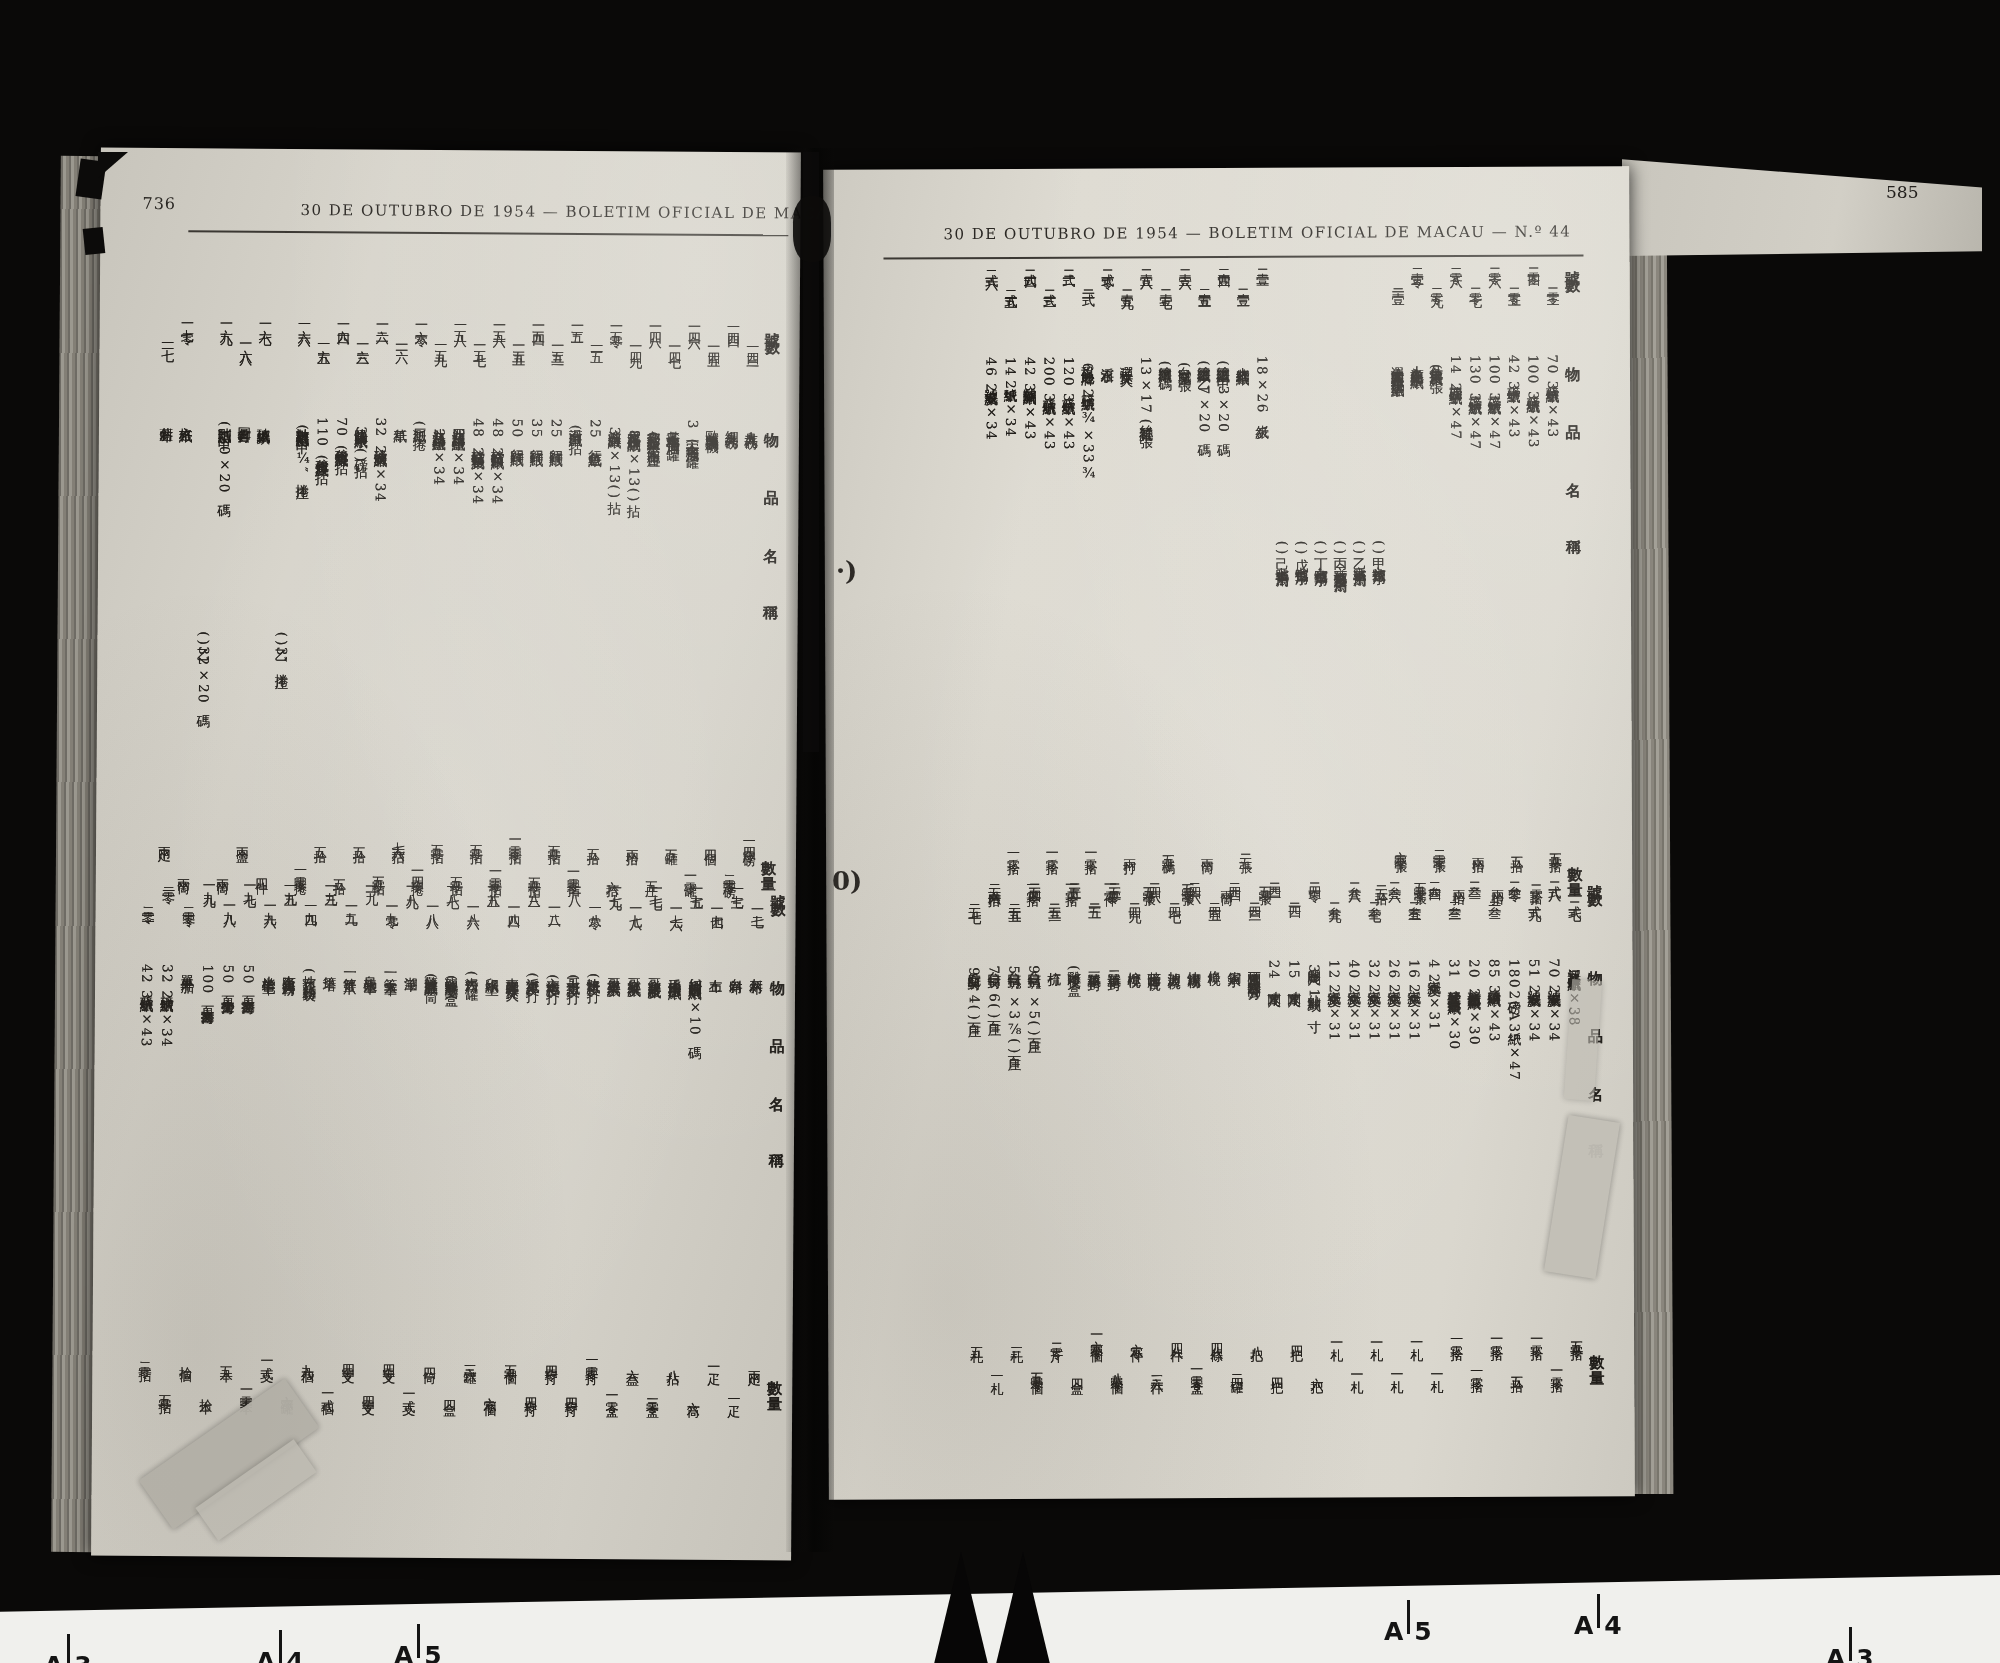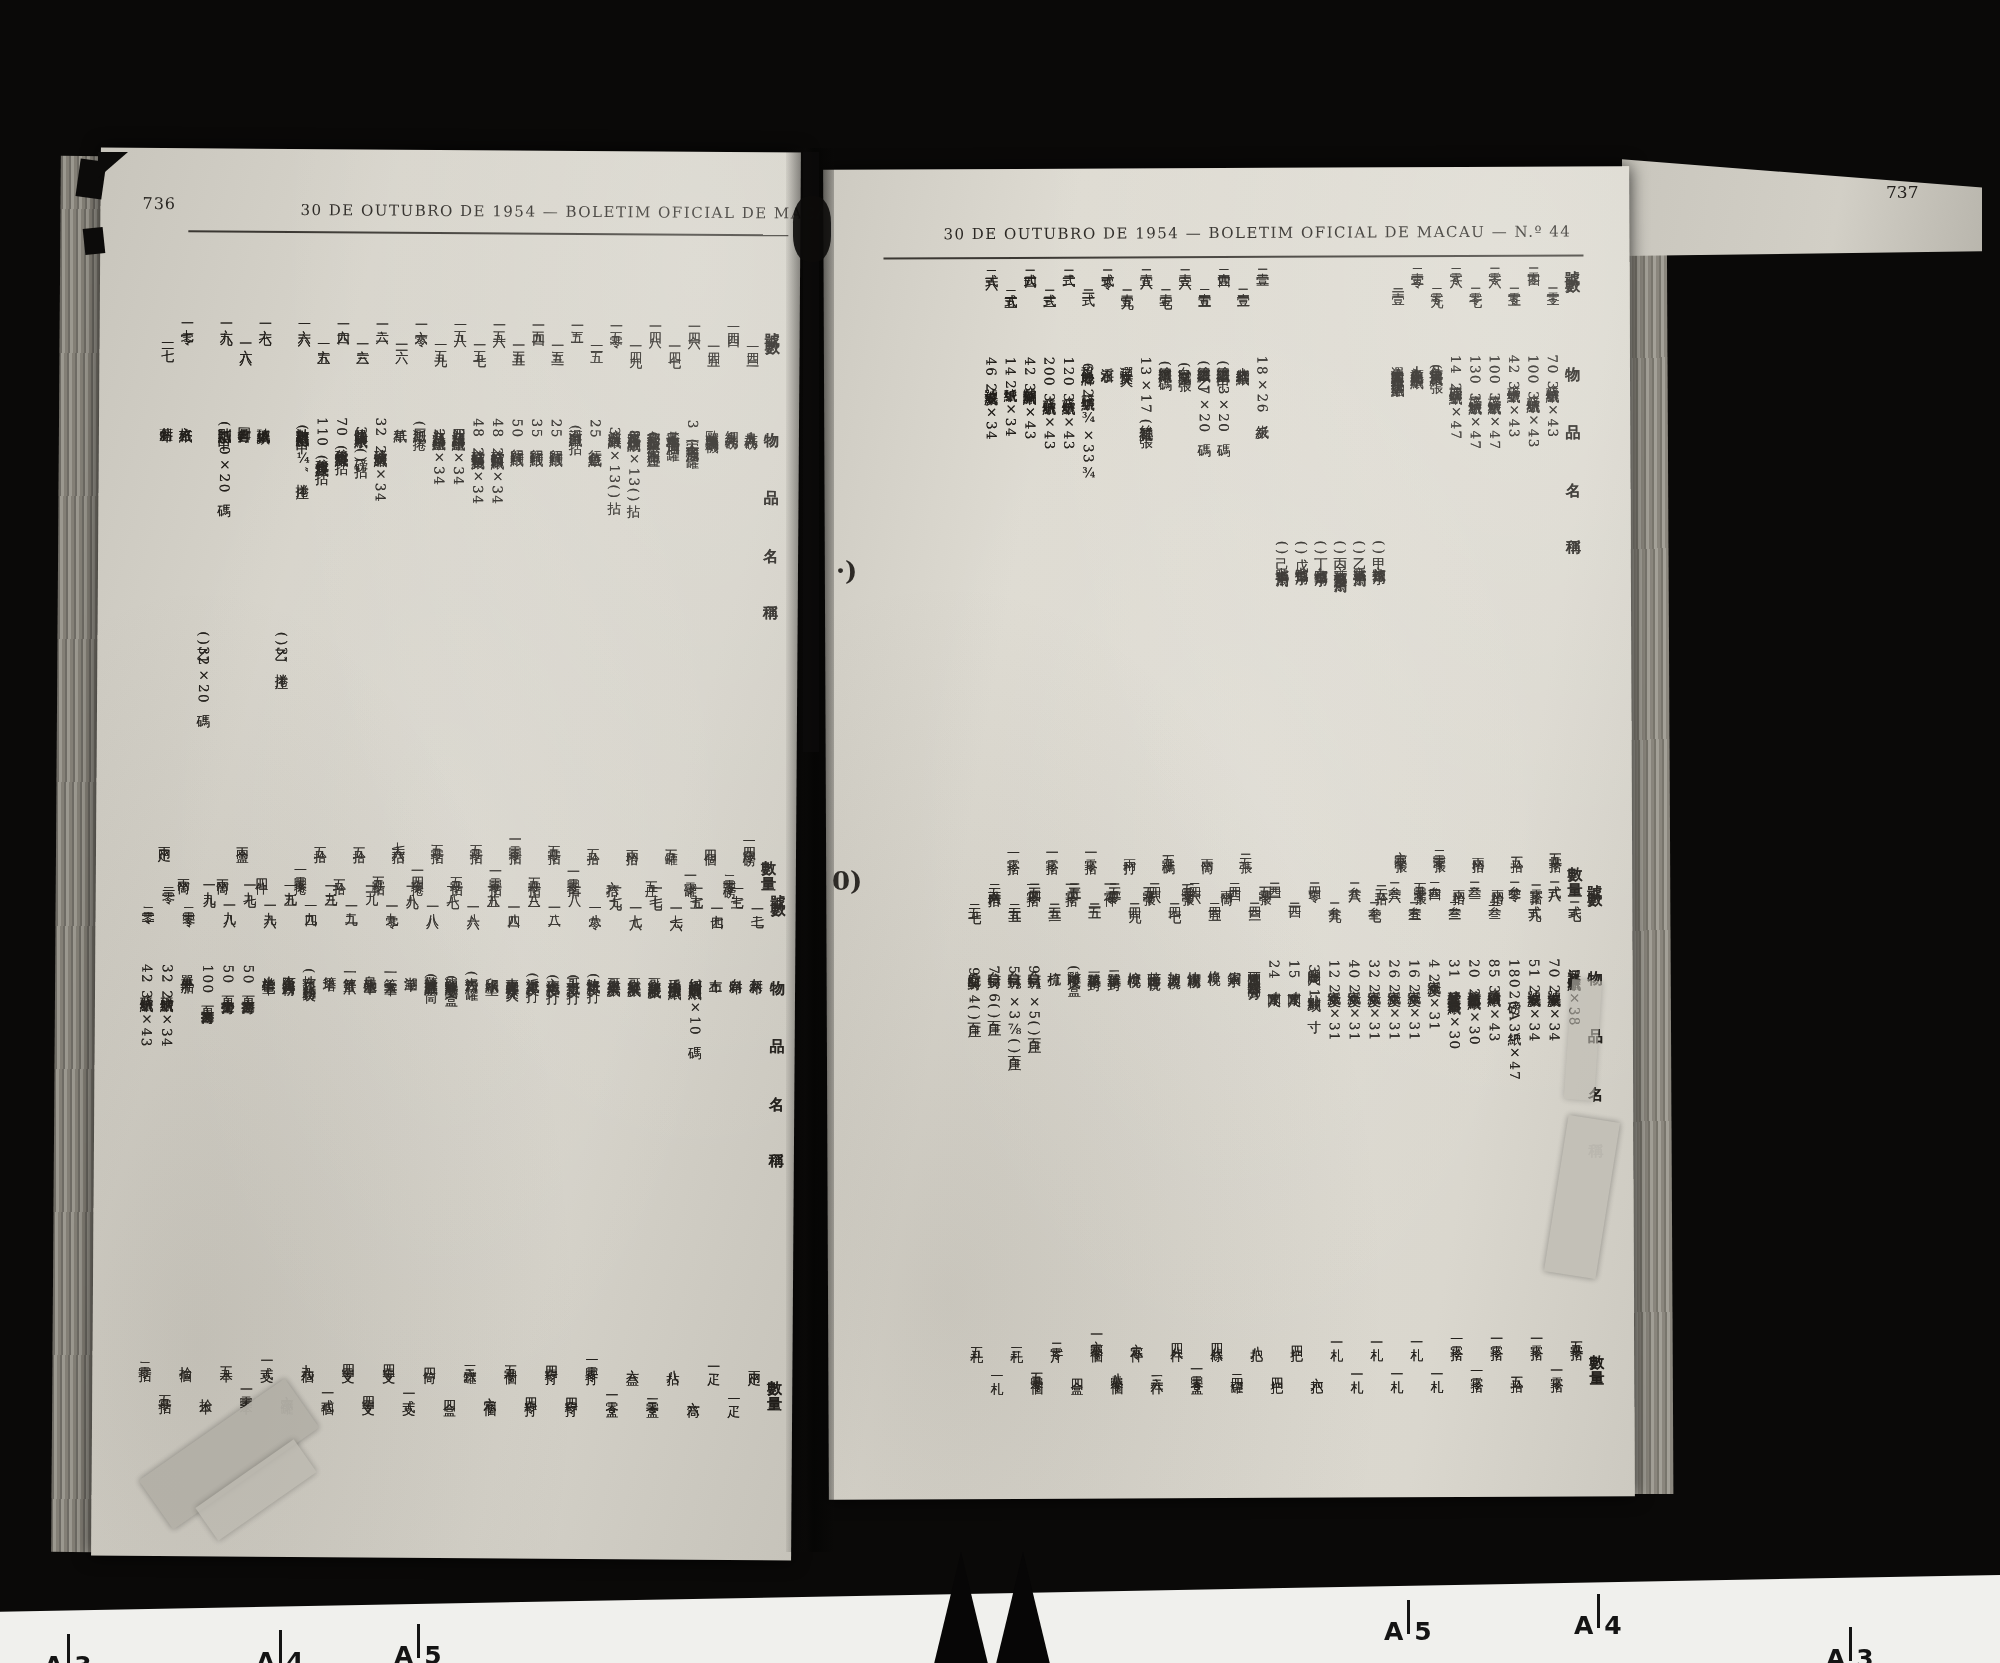--- a/index.html
+++ b/index.html
@@ -83,21 +83,21 @@
     vertical-align:6px;margin:0 4px;}
   #mk1{left:44px;top:1634px;} #mk2{left:256px;top:1630px;} #mk3{left:394px;top:1624px;}
   #mk4{left:1384px;top:1600px;} #mk5{left:1574px;top:1594px;} #mk6{left:1826px;top:1627px;text-align:right;}
 </style>
 </head>
 <body>
 
 <div id="left-stack"></div>
 <div id="right-stack"></div>
 <div id="corner-fan"></div>
-<div id="rp-folio">737</div>
+<div id="rp-folio">585</div>
 
 <div class="page" id="left-page">
   <div class="folio" id="lp-folio">736</div>
   <div class="running-head" id="lp-head">30 DE OUTUBRO DE 1954 — BOLETIM OFICIAL DE MACAU — N.º 44</div>
   <div class="rule" id="lp-rule"></div>
   <div class="vtable" id="t-lt">
       <div class="vcol hcol">
         <span class="hnum">號數</span>
         <span class="hname">物品名稱</span>
         <span class="hqty">數量</span>

